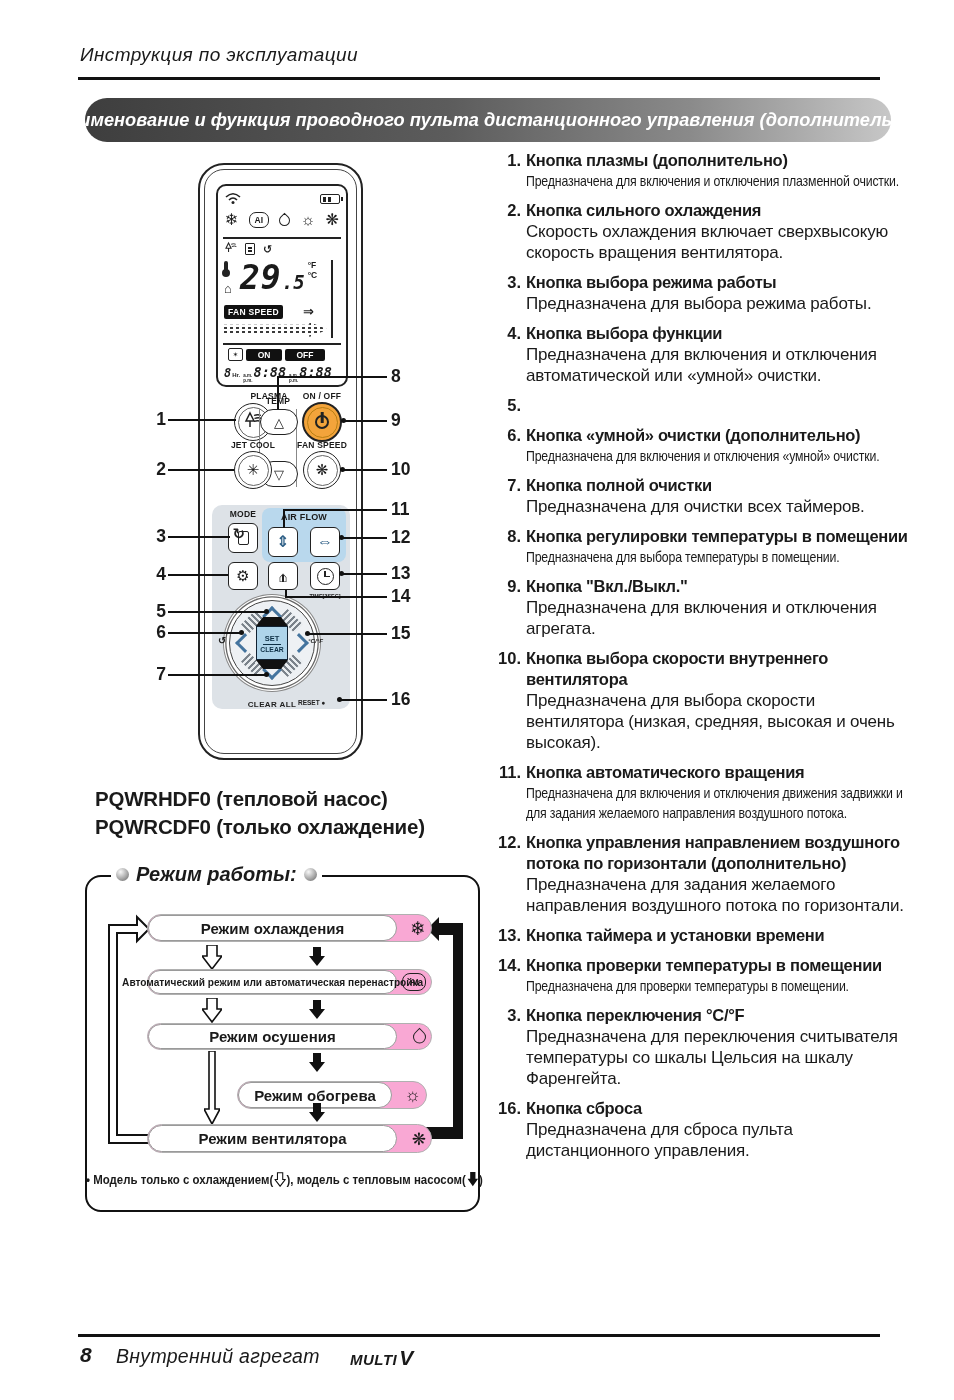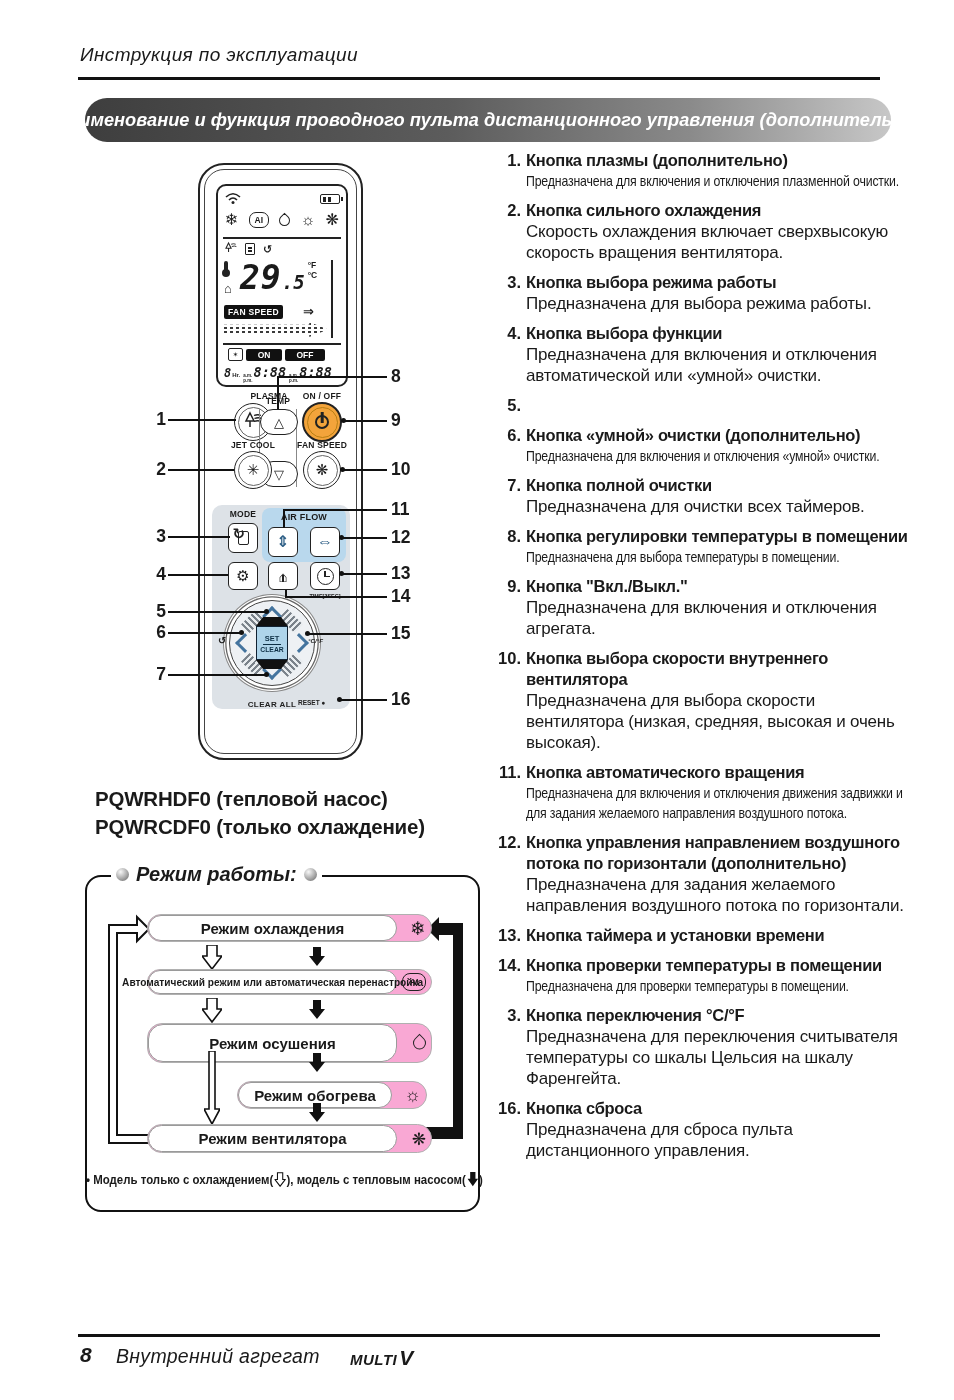--- a/index.html
+++ b/index.html
@@ -374,21 +374,21 @@
           <span class="aib aib-sm">AI</span>
         </span>
     </div>
     <svg class="abs" style="left:115px; top:121px;" width="20" height="25" viewBox="0 0 20 25">
         <polygon points="5,0 15,0 15,11 20,11 10,24 0,11 5,11" fill="#fff" stroke="#111" stroke-width="1.6"></polygon>
       </svg>
     <svg class="abs" style="left:222px; top:123px;" width="16" height="20" viewBox="0 0 16 20">
         <polygon points="4,0 12,0 12,9 16,9 8,19 0,9 4,9" fill="#111"></polygon>
       </svg>
 
-    <div class="pill" style="left:60px; top:146px; width:285px; height:40px;">
+    <div class="pill" style="left:60px; top:146px; width:285px; height:27px;">
       <div class="pill-inner">Режим осушения</div>
       <span class="pill-icon">
           <span class="drop" style="width:13px; height:13px;"></span>
         </span>
     </div>
     <svg class="abs" style="left:117px; top:174px;" width="16" height="74" viewBox="0 0 16 74">
         <polygon points="5,0 11,0 11,58 16,58 8,73 0,58 5,58" fill="#fff" stroke="#111" stroke-width="1.6"></polygon>
       </svg>
     <svg class="abs" style="left:222px; top:176px;" width="16" height="20" viewBox="0 0 16 20">
         <polygon points="4,0 12,0 12,9 16,9 8,19 0,9 4,9" fill="#111"></polygon>

